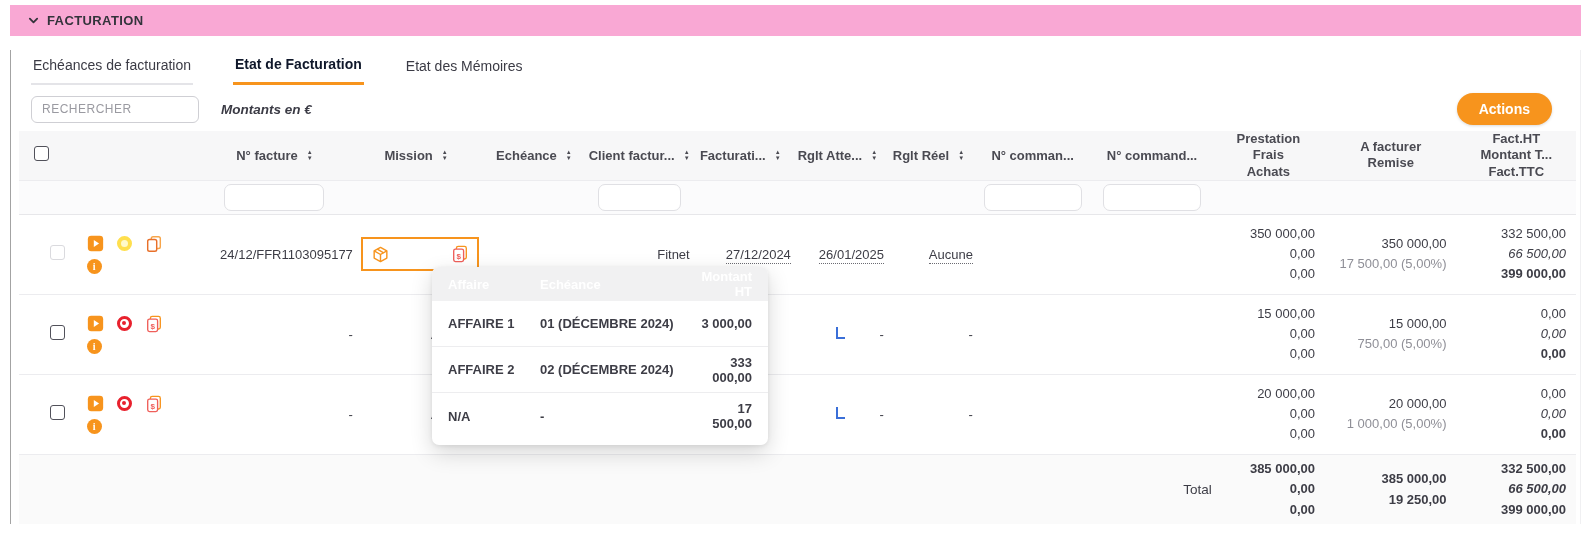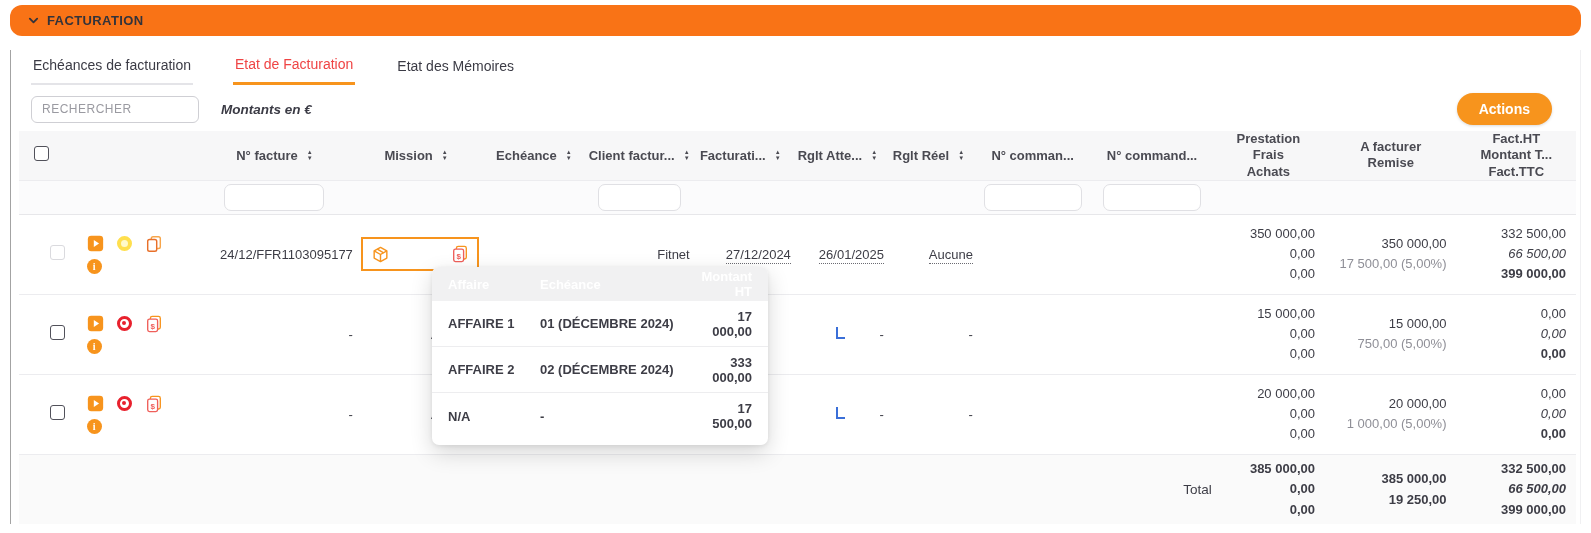--- a/index.html
+++ b/index.html
@@ -1,33 +1,33 @@
 <!DOCTYPE html>
 <html><head>
 <meta charset="utf-8">
 <style>
   * { box-sizing: border-box; margin: 0; padding: 0; }
   html,body { width:1591px; height:533px; background:#fff; overflow:hidden;
     font-family:"Liberation Sans","DejaVu Sans",sans-serif; color:#3d3d46; }
   .page { position:relative; width:1591px; height:533px; }
 
   
-  .band { margin:5px 10px 0 10px; height:31px; background:#f97316; border-radius:12px;
+  .band { margin:5px 10px 0 10px; height:31px; background:#f9a8d4; border-radius:0;
     display:flex; align-items:center; padding-left:18px; gap:8px; cursor:pointer; }
   .band-title { font-size:13px; font-weight:700; letter-spacing:.4px; color:#33333b; }
   .chev { width:11px; height:11px; display:inline-block; }
 
   
   .panel { margin:8px 10px 0 10px; border-left:1px solid #a3a3a3; border-right:1px solid #f0f0f2; padding:0 4px 0 8px; }
 
   
   .tabs { display:flex; gap:40px; margin:14px 0 0 12px; }
   .tab { background:none; border:none; font-family:inherit; font-size:14px; color:#3b3b45;
     padding:6px 2px 10px 2px; cursor:pointer; border-bottom:2px solid #e4e4e8; }
-  .tab.active { color:#ef4444; font-weight:400; border-bottom:3px solid #f7941d; }
+  .tab.active { color:#0f172a; font-weight:700; border-bottom:3px solid #f7941d; }
   .tab:last-child { border-bottom:none; }
 
   
   .toolbar { display:flex; align-items:center; margin:8px 0 6px 12px; }
   .search { width:168px; height:27px; border:1px solid #cfcfd4; border-radius:6px; padding:0 10px;
     font-family:inherit; font-size:12px; letter-spacing:.5px; color:#3d3d46; }
   .search::placeholder { color:#9a9aa1; }
   .amounts-note { margin-left:22px; font-size:13.5px; font-weight:700; font-style:italic; color:#3b3b45; }
   .actions-btn { margin-left:auto; margin-right:24px; background:#f7941d; color:#fff; border:none;
     border-radius:17px; padding:8px 22px; font-family:inherit; font-size:14px; font-weight:700; cursor:pointer;
@@ -424,21 +424,21 @@
 
   <div class="popup">
     <div class="popup-head">
       <span>Affaire</span>
       <span>Echéance</span>
       <span>Montant HT</span>
     </div>
     <div class="popup-row">
       <span>AFFAIRE 1</span>
       <span>01 (DÉCEMBRE 2024)</span>
-      <span>17 000,00</span>
+      <span>3 000,00</span>
     </div>
     <div class="popup-row">
       <span>AFFAIRE 2</span>
       <span>02 (DÉCEMBRE 2024)</span>
       <span>333 000,00</span>
     </div>
     <div class="popup-row">
       <span>N/A</span>
       <span>-</span>
       <span>17 500,00</span>

